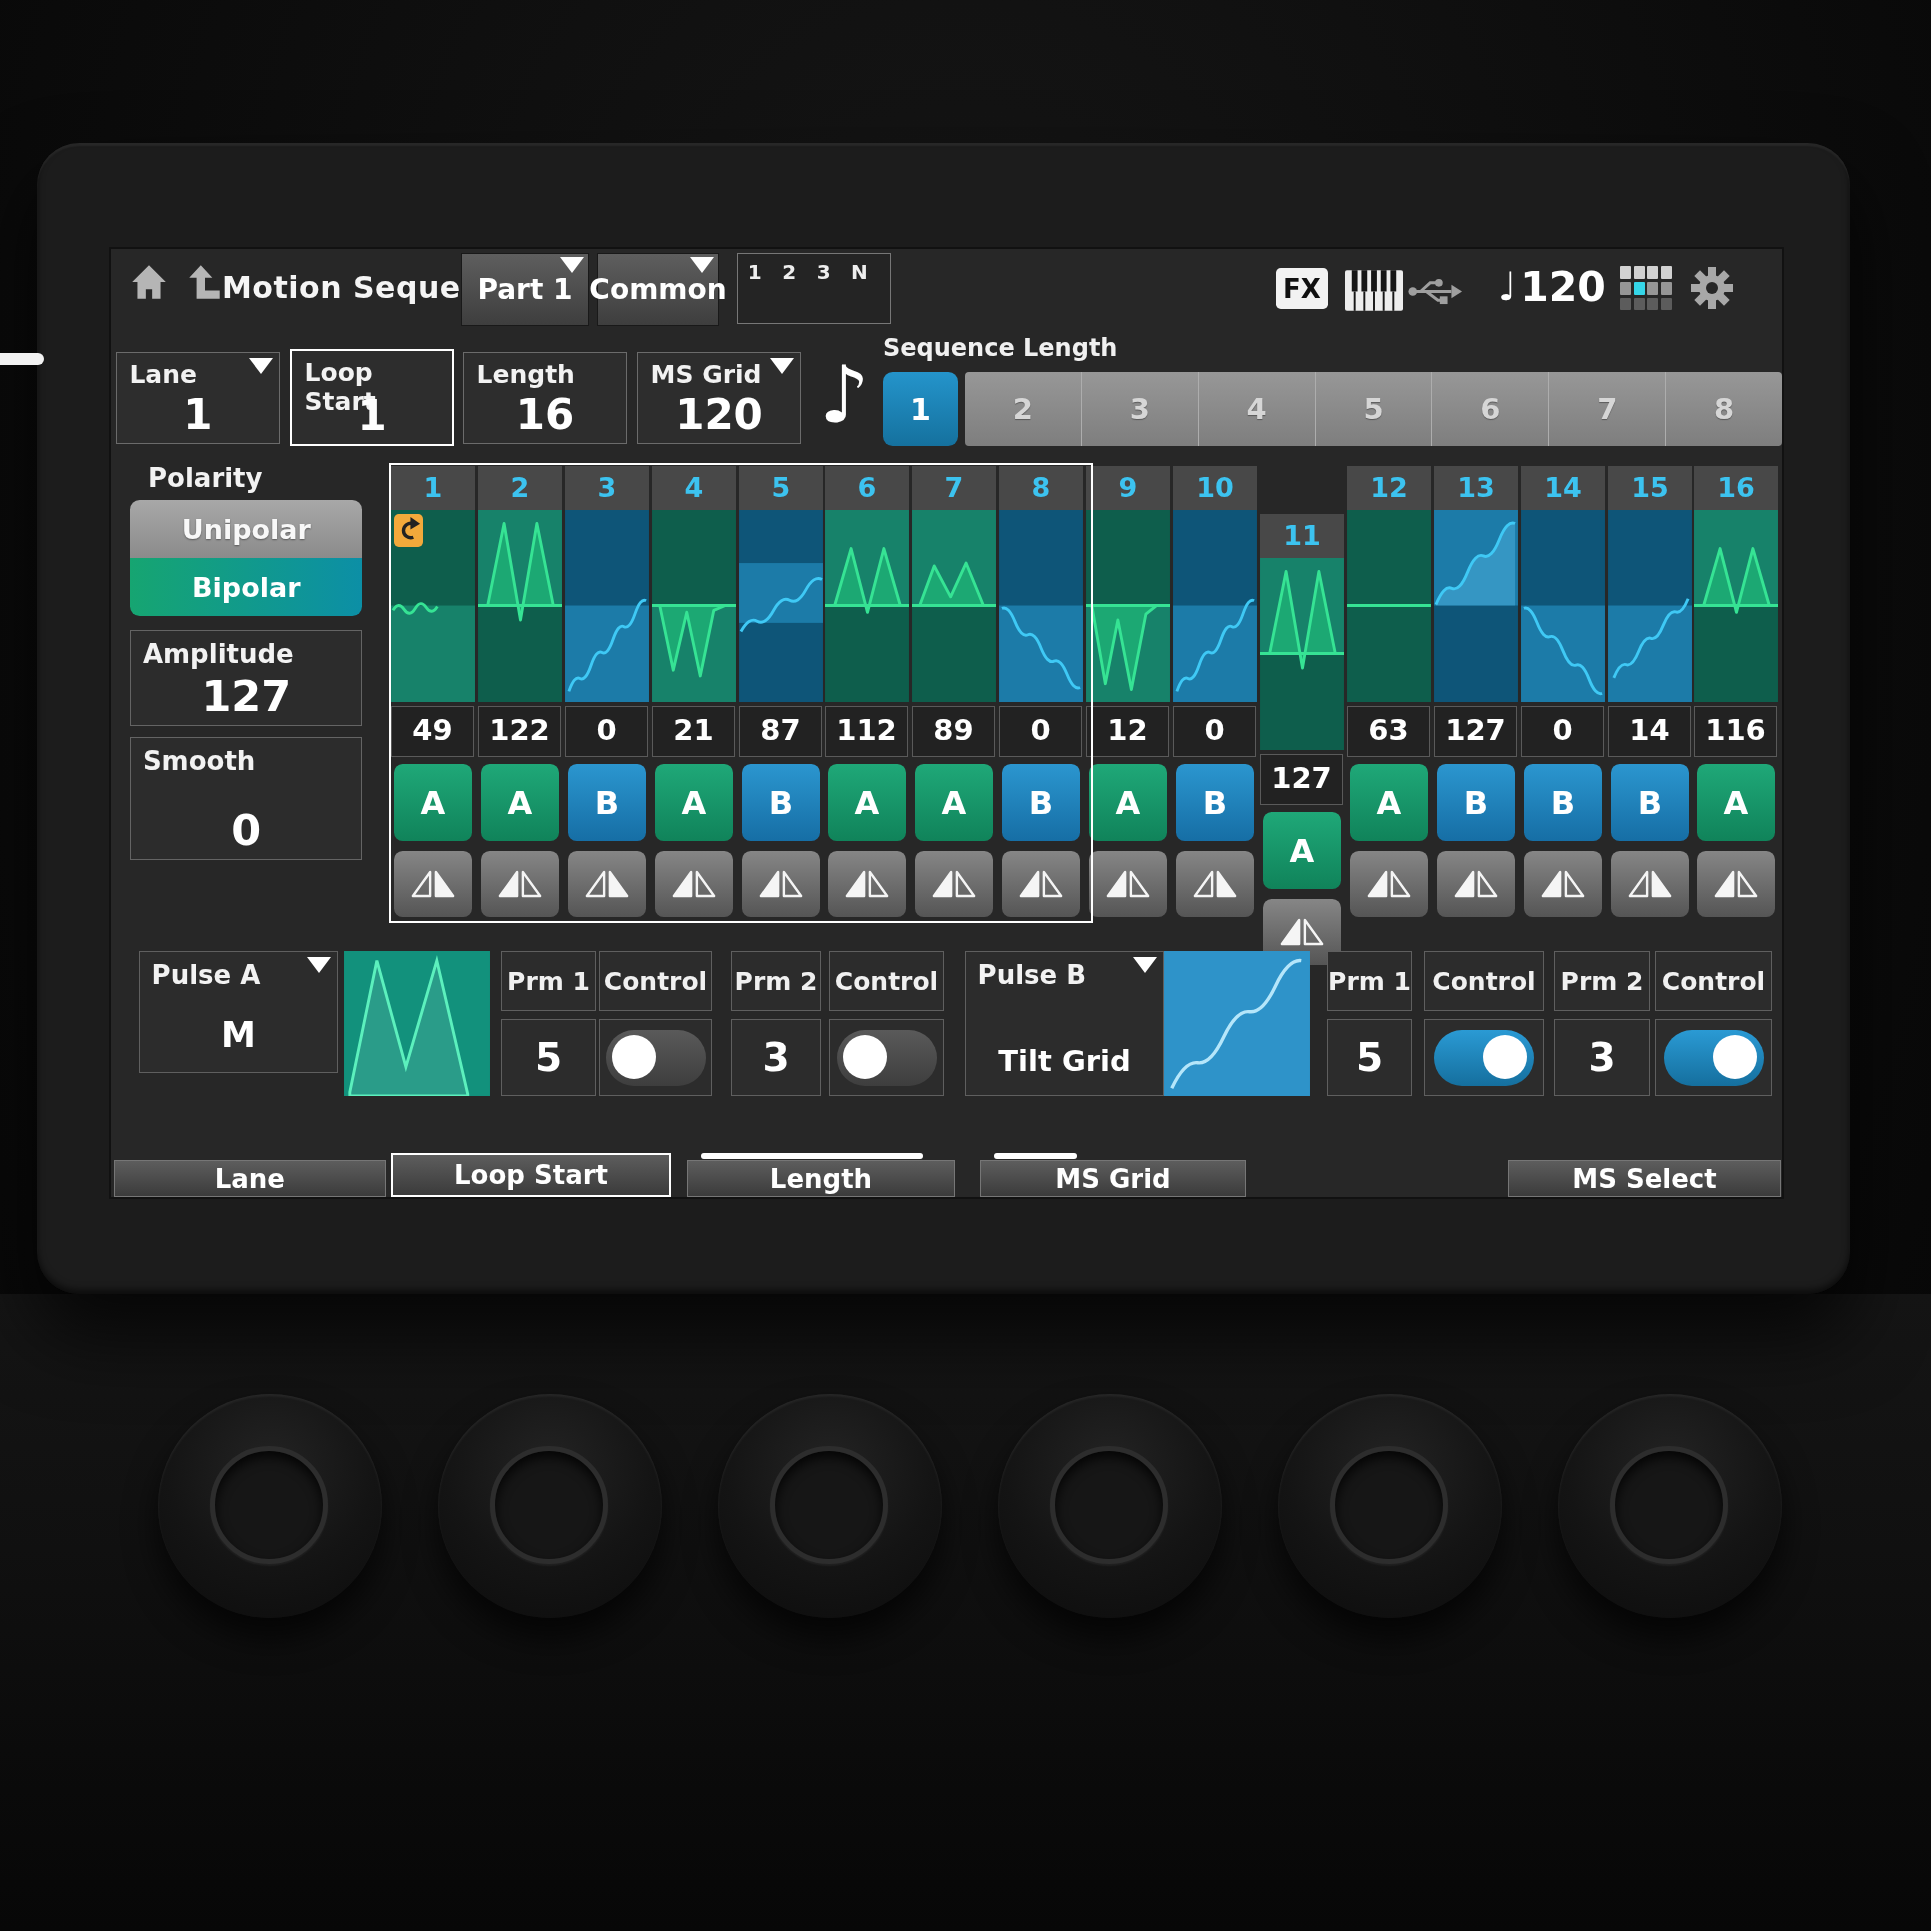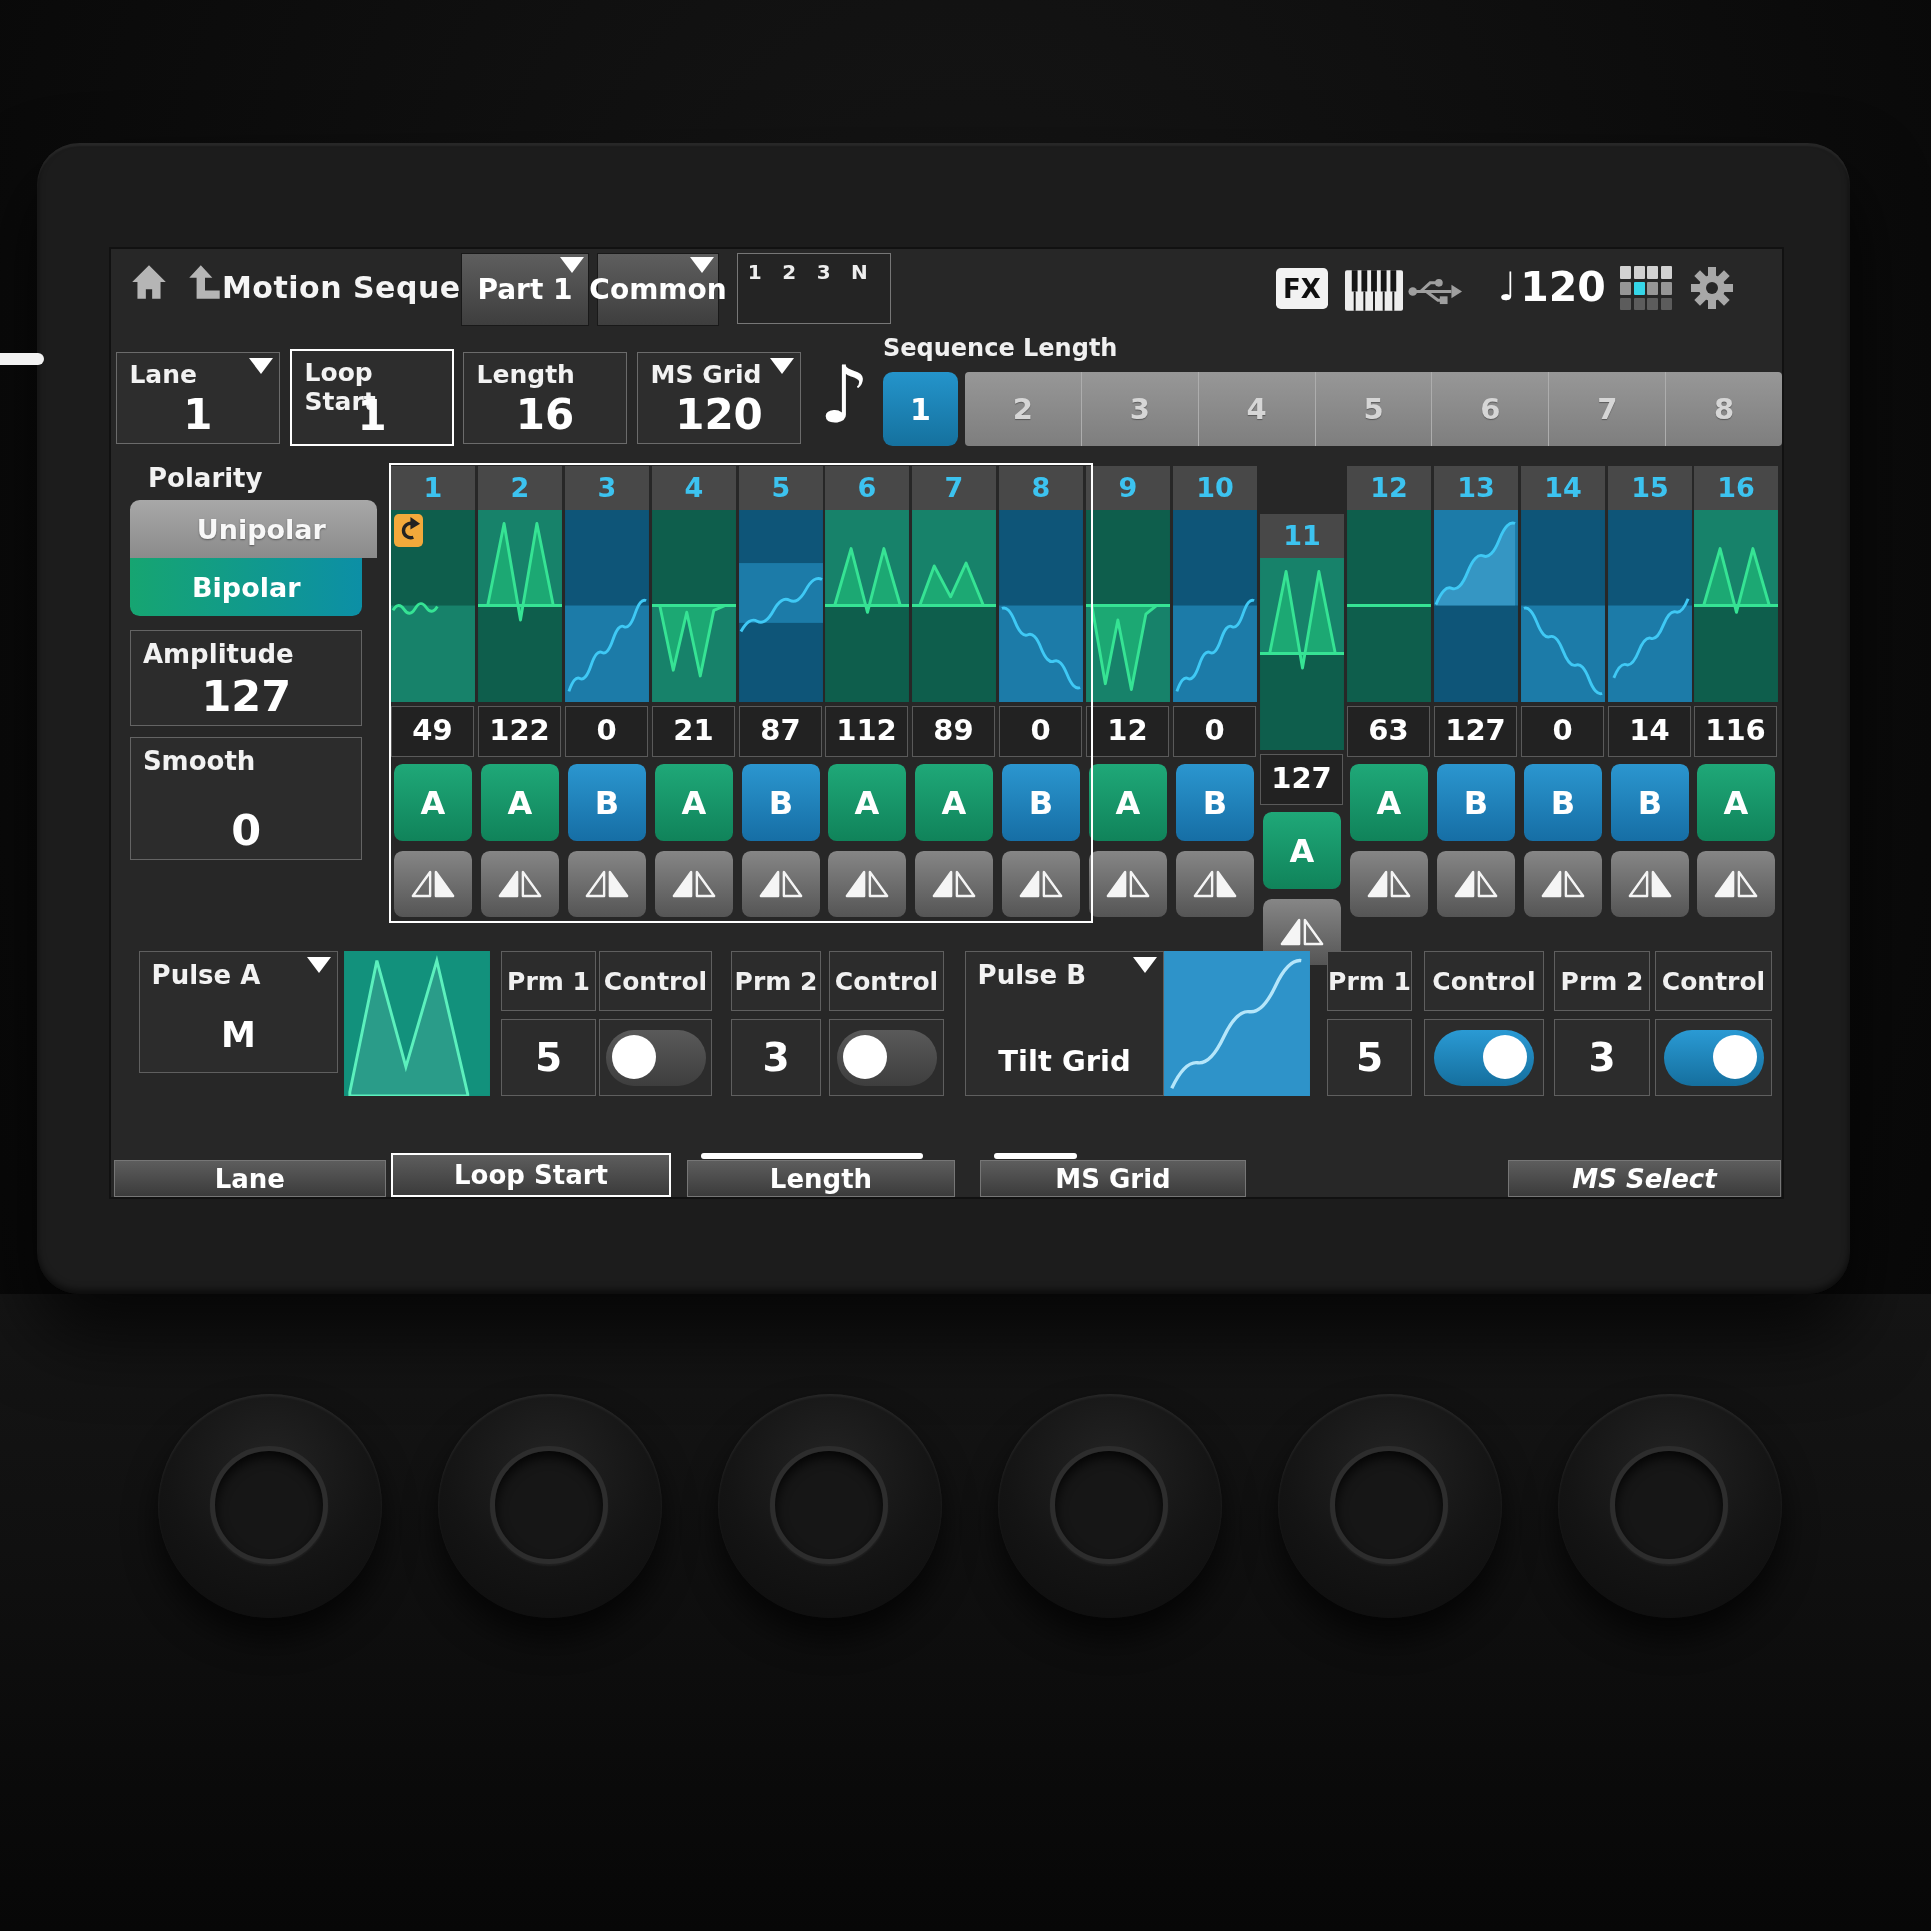--- a/index.html
+++ b/index.html
@@ -45,21 +45,21 @@
     display:flex;align-items:center;justify-content:center;}
   #seq-bar{left:854px;top:123px;width:817px;height:74px;border-radius:3.9px;
     background:linear-gradient(180deg,#979797,#7e7e7e);display:flex;}
   .seq-cell{flex:1;position:relative;display:flex;align-items:center;justify-content:center;
     font-size:29px;font-weight:bold;color:#d6d6d6;text-shadow:0 1px 1px rgba(0,0,0,0.35);}
   .seq-cell + .seq-cell{border-left:1.9px solid #adadad;}
   
   #polarity-label{left:37px;top:214px;font-size:26px;font-weight:bold;color:#f2f2f2;}
   .pol-btn{left:19.3px;width:232px;height:58px;display:flex;align-items:center;justify-content:center;
     font-size:27px;font-weight:bold;color:#fff;}
-  #unipolar{top:251px;border-radius:9.7px 9.7px 0 0;background:linear-gradient(180deg,#a8a8a8,#8b8b8b);color:#f8f8f8;text-shadow:0 1px 1.9px rgba(0,0,0,0.4);padding-left:15px;}
+  #unipolar{top:251px;border-radius:9.7px 9.7px 0 0;background:linear-gradient(180deg,#a8a8a8,#8b8b8b);color:#f8f8f8;text-shadow:0 1px 1.9px rgba(0,0,0,0.4);}
   #bipolar{top:309px;border-radius:0 0 9.7px 9.7px;background:linear-gradient(90deg,#16a571,#0c8fa6);}
   .lp-box{left:19.3px;width:232px;border:1.9px solid #646464;background:#2c2c2c;box-sizing:border-box;}
   .lp-box .lbl{position:absolute;top:7.7px;left:11.6px;font-size:26px;font-weight:bold;color:#f2f2f2;}
   .lp-box .val{position:absolute;bottom:3.9px;left:0;width:100%;text-align:center;font-size:43px;font-weight:bold;color:#fff;}
   #job-btn{left:19.3px;top:596px;width:232px;height:65px;border-radius:9.7px;
     background:linear-gradient(90deg,#16a571,#0c8fa6);color:#fff;font-size:29px;font-weight:bold;
     display:flex;align-items:center;justify-content:center;}
   
   #step-grid{left:280px;top:217px;width:1390px;height:451px;}
   .col{position:absolute;top:0;width:87px;height:451px;}
@@ -555,21 +555,21 @@
           <div class="btn sel">Loop Start</div>
         </div>
         <div class="tab abs" style="left: 576px; width: 268px;">
           <div class="ind" style="left: 13.5px; width: 222px;"></div>
           <div class="btn">Length</div>
         </div>
         <div class="tab abs" style="left: 869px; width: 266px;">
           <div class="ind" style="left: 13.5px; width: 83px;"></div>
           <div class="btn">MS Grid</div>
         </div>
-        <div class="tab abs" style="left: 1397px; width: 273px; font-style: italic;">
+        <div class="tab abs" style="left: 1397px; width: 273px;">
           <div class="btn">MS Select</div>
         </div>
       </div>
   </div>
 
   <div id="knob-row">
       <div class="knob" style="left: 158px; top: 1394px;">
         <div class="inner"></div>
       </div>
       <div class="knob" style="left: 438px; top: 1394px;">

